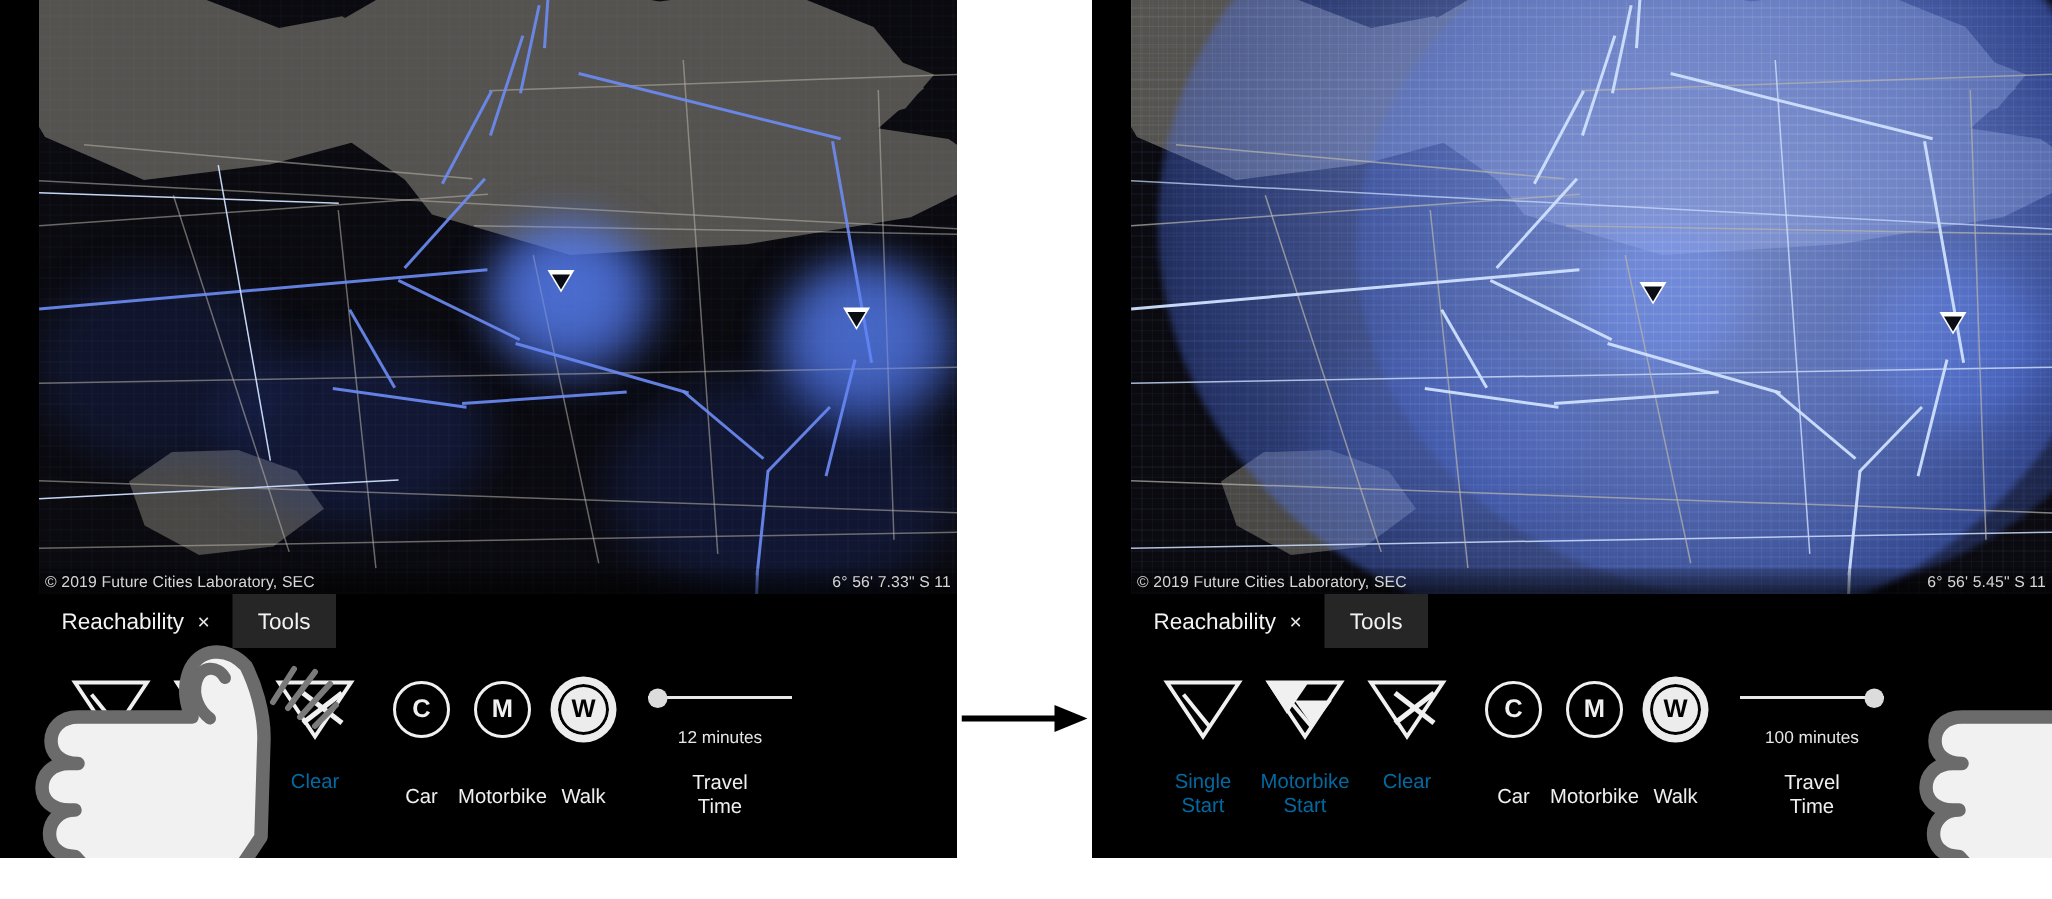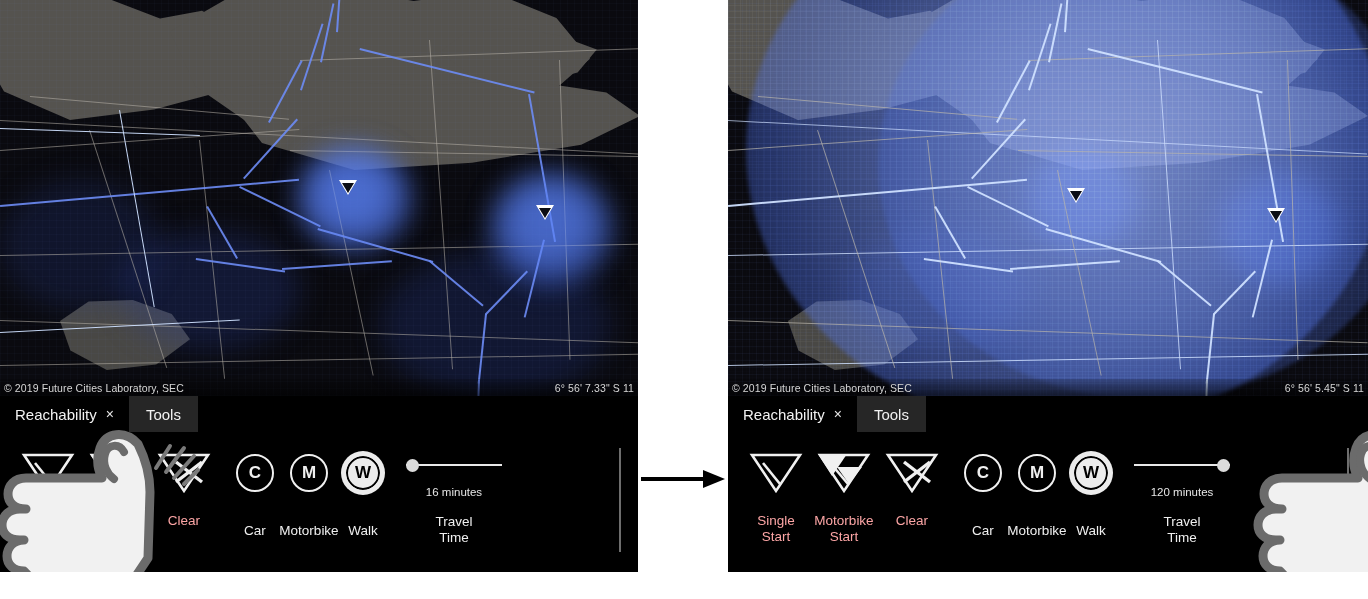--- a/index.html
+++ b/index.html
@@ -1,21 +1,21 @@
 <!DOCTYPE html>
 <html><head>
 <meta charset="utf-8">
 <style>
   * { margin:0; padding:0; box-sizing:border-box; }
   html,body { width:1368px; height:599px; background:#ffffff; overflow:hidden; }
   body { font-family:"Liberation Sans", sans-serif; }
 
   .stage { position:relative; width:1368px; height:599px; background:#fff; }
 
-  .panel { position:absolute; top:0; height:572px; background:#000; overflow:hidden; }
+  .panel { position:absolute; top:0; height:572px; background:#000; overflow:hidden;padding-left:26px; }
   .panel.left  { left:0;   width:638px; }
   .panel.right { left:728px; width:640px; }
 
   
   .map { position:relative; width:100%; height:396px; overflow:hidden;
          background:#0a0a0f; }
 
   .map-bg { position:absolute; inset:0; }
 
   
@@ -74,21 +74,21 @@
       font-size:15px; color:#f2f2f2; cursor:pointer; }
   .tab.inactive { background:#262626; padding:0 17px; }
   .tab .close-x { font-size:14px; color:#e8e8e8; line-height:1; }
 
   
   .toolbar { position:relative; height:140px; background:#000; }
 
   .tool-group { position:absolute; top:14px; display:flex; align-items:flex-start; }
   .tool { width:68px; display:flex; flex-direction:column; align-items:center; cursor:pointer; }
   .tool .glyph { height:54px; display:flex; align-items:center; justify-content:center; }
-  .tool .cap { margin-top:13px; font-size:13.5px; line-height:1.22; color:#fca5a5;
+  .tool .cap { margin-top:13px; font-size:13.5px; line-height:1.22; color:#0369a1;
       text-align:center; white-space:pre-line; }
 
   .mode { width:54px; display:flex; flex-direction:column; align-items:center; cursor:pointer; }
   .mode .circ { width:38px; height:38px; border-radius:50%; border:2px solid #f0f0f0;
       display:flex; align-items:center; justify-content:center;
       font-size:17px; font-weight:bold; color:#f0f0f0; margin-top:8px; }
   .mode.active .circ { background:#ececec; color:#000; box-shadow:0 0 0 2px #000 inset, 0 0 0 3px #ececec; border:2px solid #ececec;}
   .mode .cap { margin-top:31px; font-size:13.5px; color:#efefef; text-align:center; }
 
   
@@ -259,21 +259,21 @@
           <div class="circ">W</div>
           <div class="cap">Walk</div>
         </div>
       </div>
 
       <div class="slider-wrap" style="left:406px;">
         <div class="slider">
           <div class="track"></div>
           <div class="knob" style="left:0px;"></div>
         </div>
-        <div class="slider-val">16 minutes</div>
+        <div class="slider-val">12 minutes</div>
         <div class="slider-cap">Travel
 Time</div>
       </div>
 
       <div class="vdiv" style="left:619px;top:16px;height:104px;"></div>
 
       <div class="hand" style="left:-28px;top:-8px;width:240px;height:175px;">
         <svg width="240" height="175" viewBox="0 0 240 175">
           <g transform="translate(16,2)">
             <path d="M150,18 C137,4 118,6 112,22 C108,33 110,44 114,52
@@ -441,21 +441,21 @@
           <div class="circ">W</div>
           <div class="cap">Walk</div>
         </div>
       </div>
 
       <div class="slider-wrap" style="left:406px;">
         <div class="slider">
           <div class="track"></div>
           <div class="knob" style="left:83px;"></div>
         </div>
-        <div class="slider-val">120 minutes</div>
+        <div class="slider-val">100 minutes</div>
         <div class="slider-cap">Travel
 Time</div>
       </div>
 
       <div class="vdiv" style="left:619px;top:16px;height:104px;"></div>
 
       <div class="hand" style="left:500px;top:-8px;width:240px;height:175px;">
         <svg width="240" height="175" viewBox="0 0 240 175">
           <g transform="translate(16,2)">
             <path d="M150,18 C137,4 118,6 112,22 C108,33 110,44 114,52

